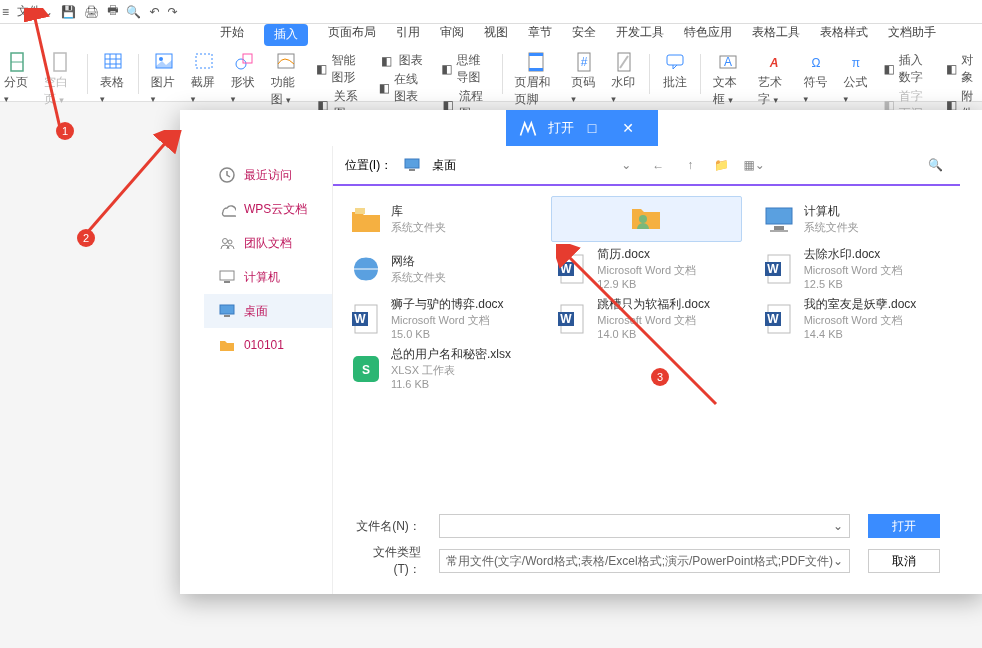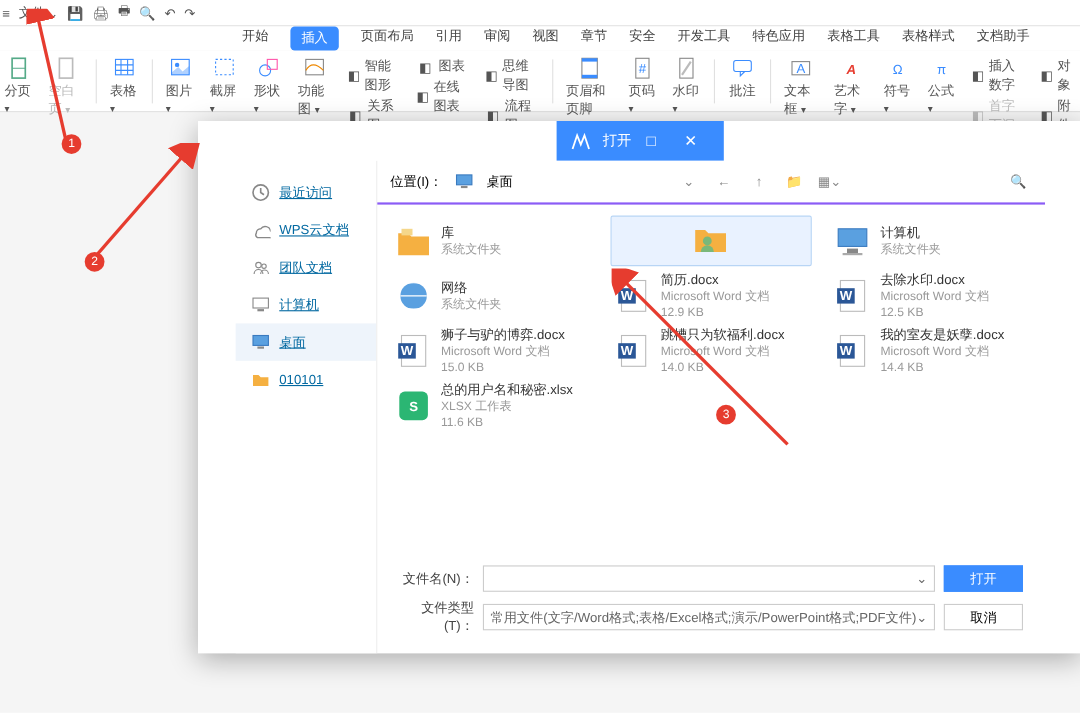--- a/index.html
+++ b/index.html
@@ -33,42 +33,42 @@
 
 
 .dialog { position: absolute; left: 180px; top: 110px; width: 804px; height: 484px; background: #fff; box-shadow: 0 6px 24px rgba(0,0,0,0.3); display: flex; flex-direction: column; align-items: center; }
 .titlebar { height: 36px; background: #3a8cff; display: flex; align-items: center; padding: 0 12px; color: #fff; }
 .titlebar .logo { width: 20px; height: 20px; margin-right: 10px; }
 .titlebar .title { flex: 1; font-size: 13px; }
 .titlebar .winbtn { width: 36px; text-align: center; cursor: pointer; font-size: 14px; }
 
 .dialog-body { flex: 1; display: flex; overflow: hidden; }
 .sidebar { width: 128px; background: #fff; padding: 12px 0; }
-.sb-item { display: flex; align-items: center; gap: 8px; padding: 8px 14px; color: #0369a1; cursor: pointer; text-decoration: underline; }
+.sb-item { display: flex; align-items: center; gap: 8px; padding: 8px 14px; color: #be185d; cursor: pointer; }
 .sb-item.active { background: #eef4fb; }
 .sb-item .sb-ic { width: 18px; height: 18px; display: flex; align-items: center; justify-content: center; color: #888; }
 .sb-item.folder .sb-ic svg path { fill: #f5b041; }
 
 .main { flex: 1; display: flex; flex-direction: column; border-left: 1px solid #eee; }
 .locbar { height: 40px; display: flex; align-items: center; padding: 0 12px; gap: 8px; border-bottom: 2px solid #8b5cf6; }
 .locbar .loc { display: flex; align-items: center; gap: 6px; }
 .locbar .spacer { flex: 1; }
 .locbar .tool-ic { width: 24px; height: 24px; display: flex; align-items: center; justify-content: center; color: #888; cursor: pointer; }
 .locbar .chev { color: #888; }
 
 .filegrid { flex: 1; padding: 10px 12px; display: grid; grid-template-columns: repeat(3, 1fr); grid-auto-rows: 46px; gap: 4px 16px; align-content: start; }
 .file { display: flex; align-items: center; gap: 8px; padding: 2px 4px; border-radius: 2px; cursor: pointer; }
 .file.selected { background: #e9f2ff; border: 1px solid #b8d5f5; flex-direction: column; }
 .file .thumb { width: 34px; height: 34px; flex-shrink: 0; display: flex; align-items: center; justify-content: center; }
 .file .info { display: flex; flex-direction: column; line-height: 1.3; overflow: hidden; }
 .file .name { color: #333; white-space: nowrap; overflow: hidden; text-overflow: ellipsis; }
 .file .meta { color: #999; font-size: 11px; }
 
 .bottom { padding: 6px 20px 10px 20px; }
-.brow { display: flex; align-items: center; gap: 8px; margin: 6px 0; }
+.brow { display: flex; align-items: center; gap: 18px; margin: 6px 0; }
 .brow label { width: 68px; text-align: right; color: #444; }
 .brow .combo { flex: 1; height: 24px; border: 1px solid #ccc; display: flex; align-items: center; padding: 0 6px; color: #666; background: #fff; }
 .brow .combo .cv { flex: 1; }
 .brow button { width: 72px; height: 24px; border: 1px solid #ccc; background: #fff; cursor: pointer; }
 .brow button.primary { background: #3a8cff; color: #fff; border-color: #3a8cff; }
 </style>
 </head>
 <body>
 
 <div class="topbar">

